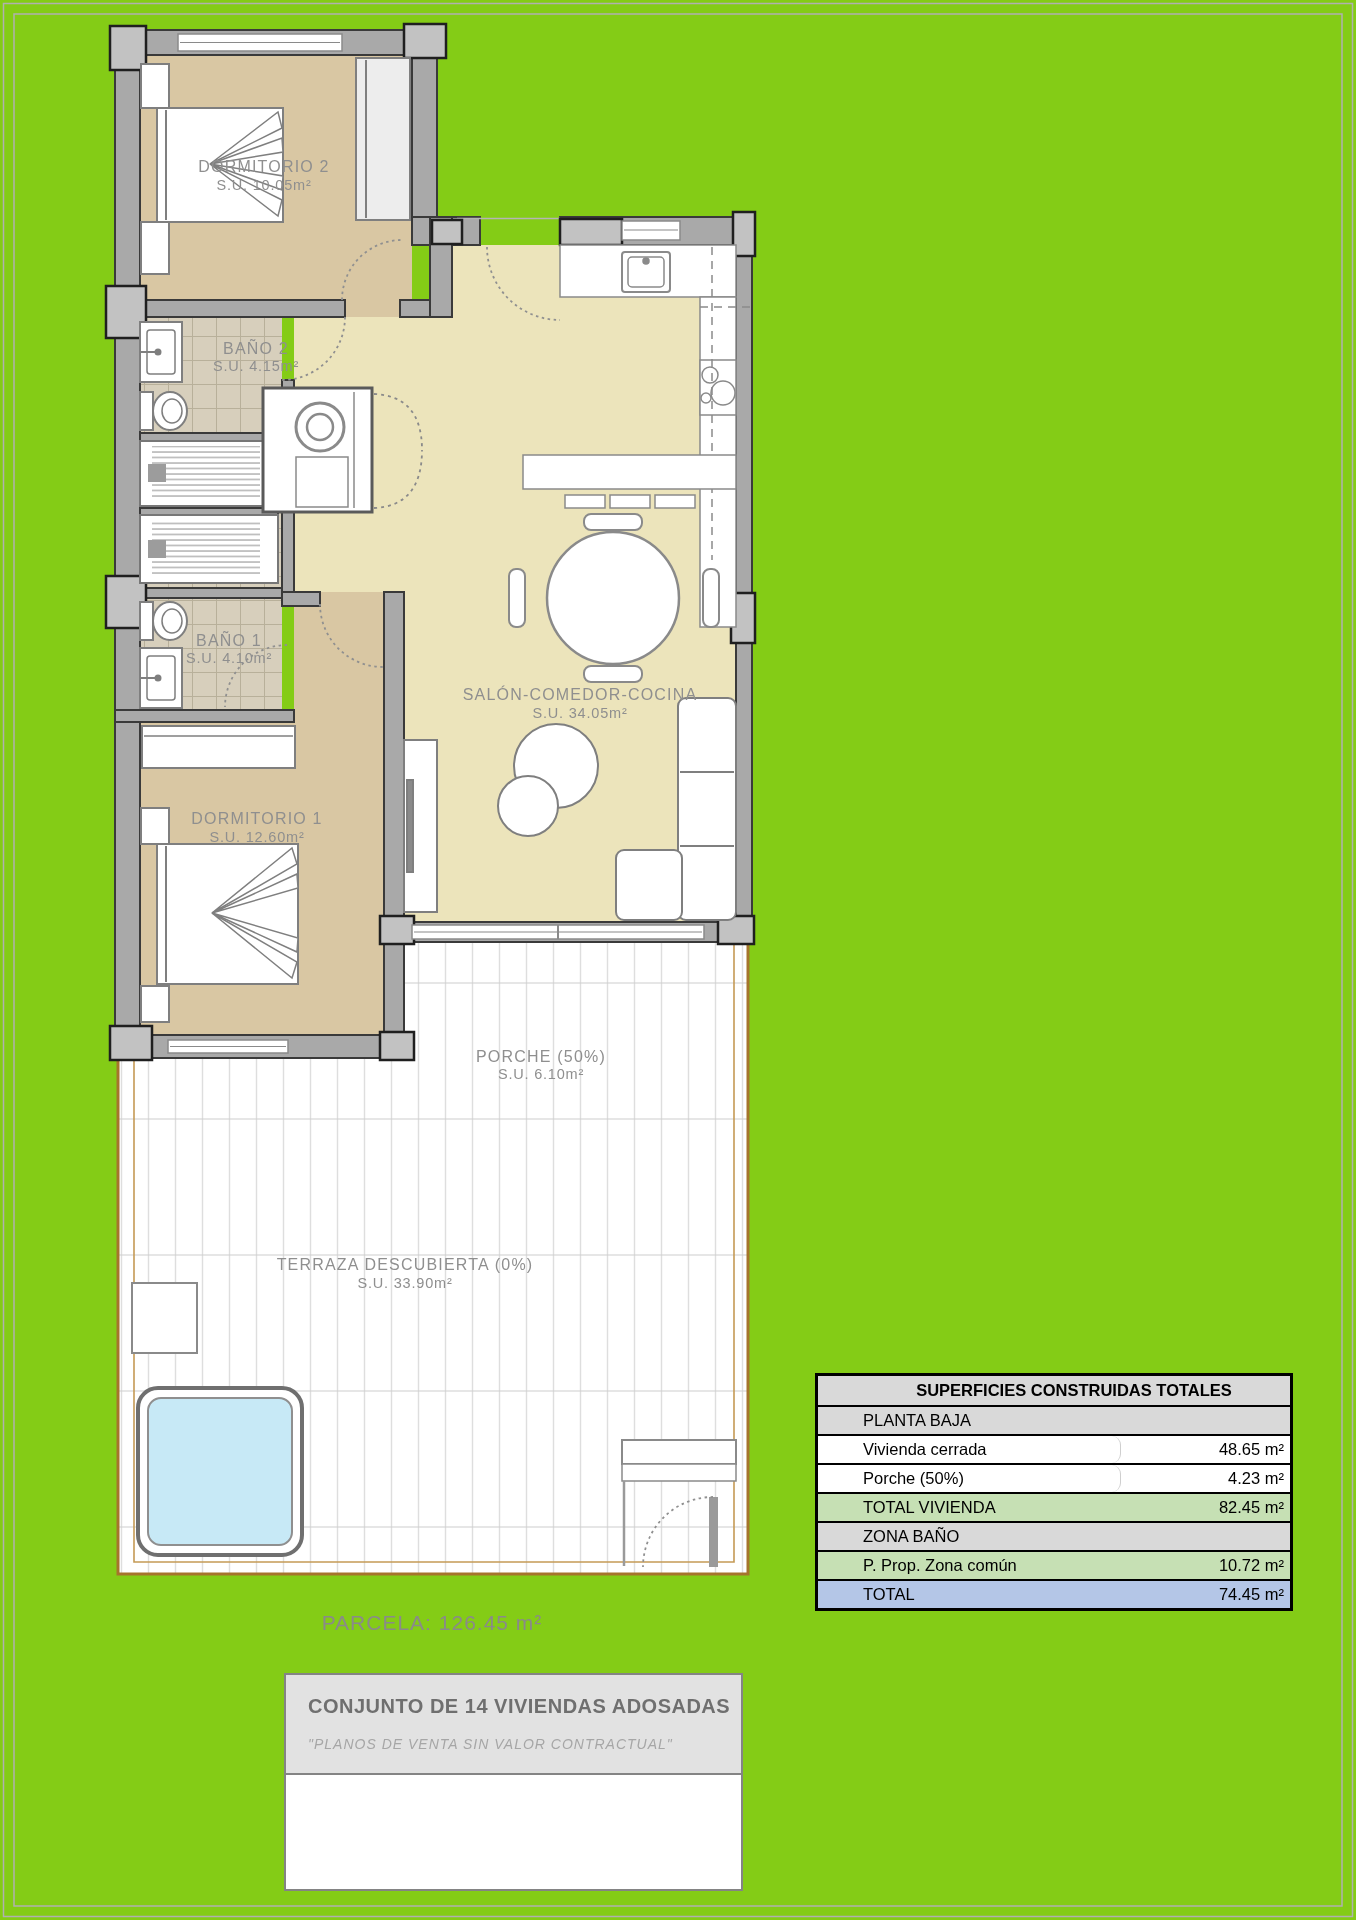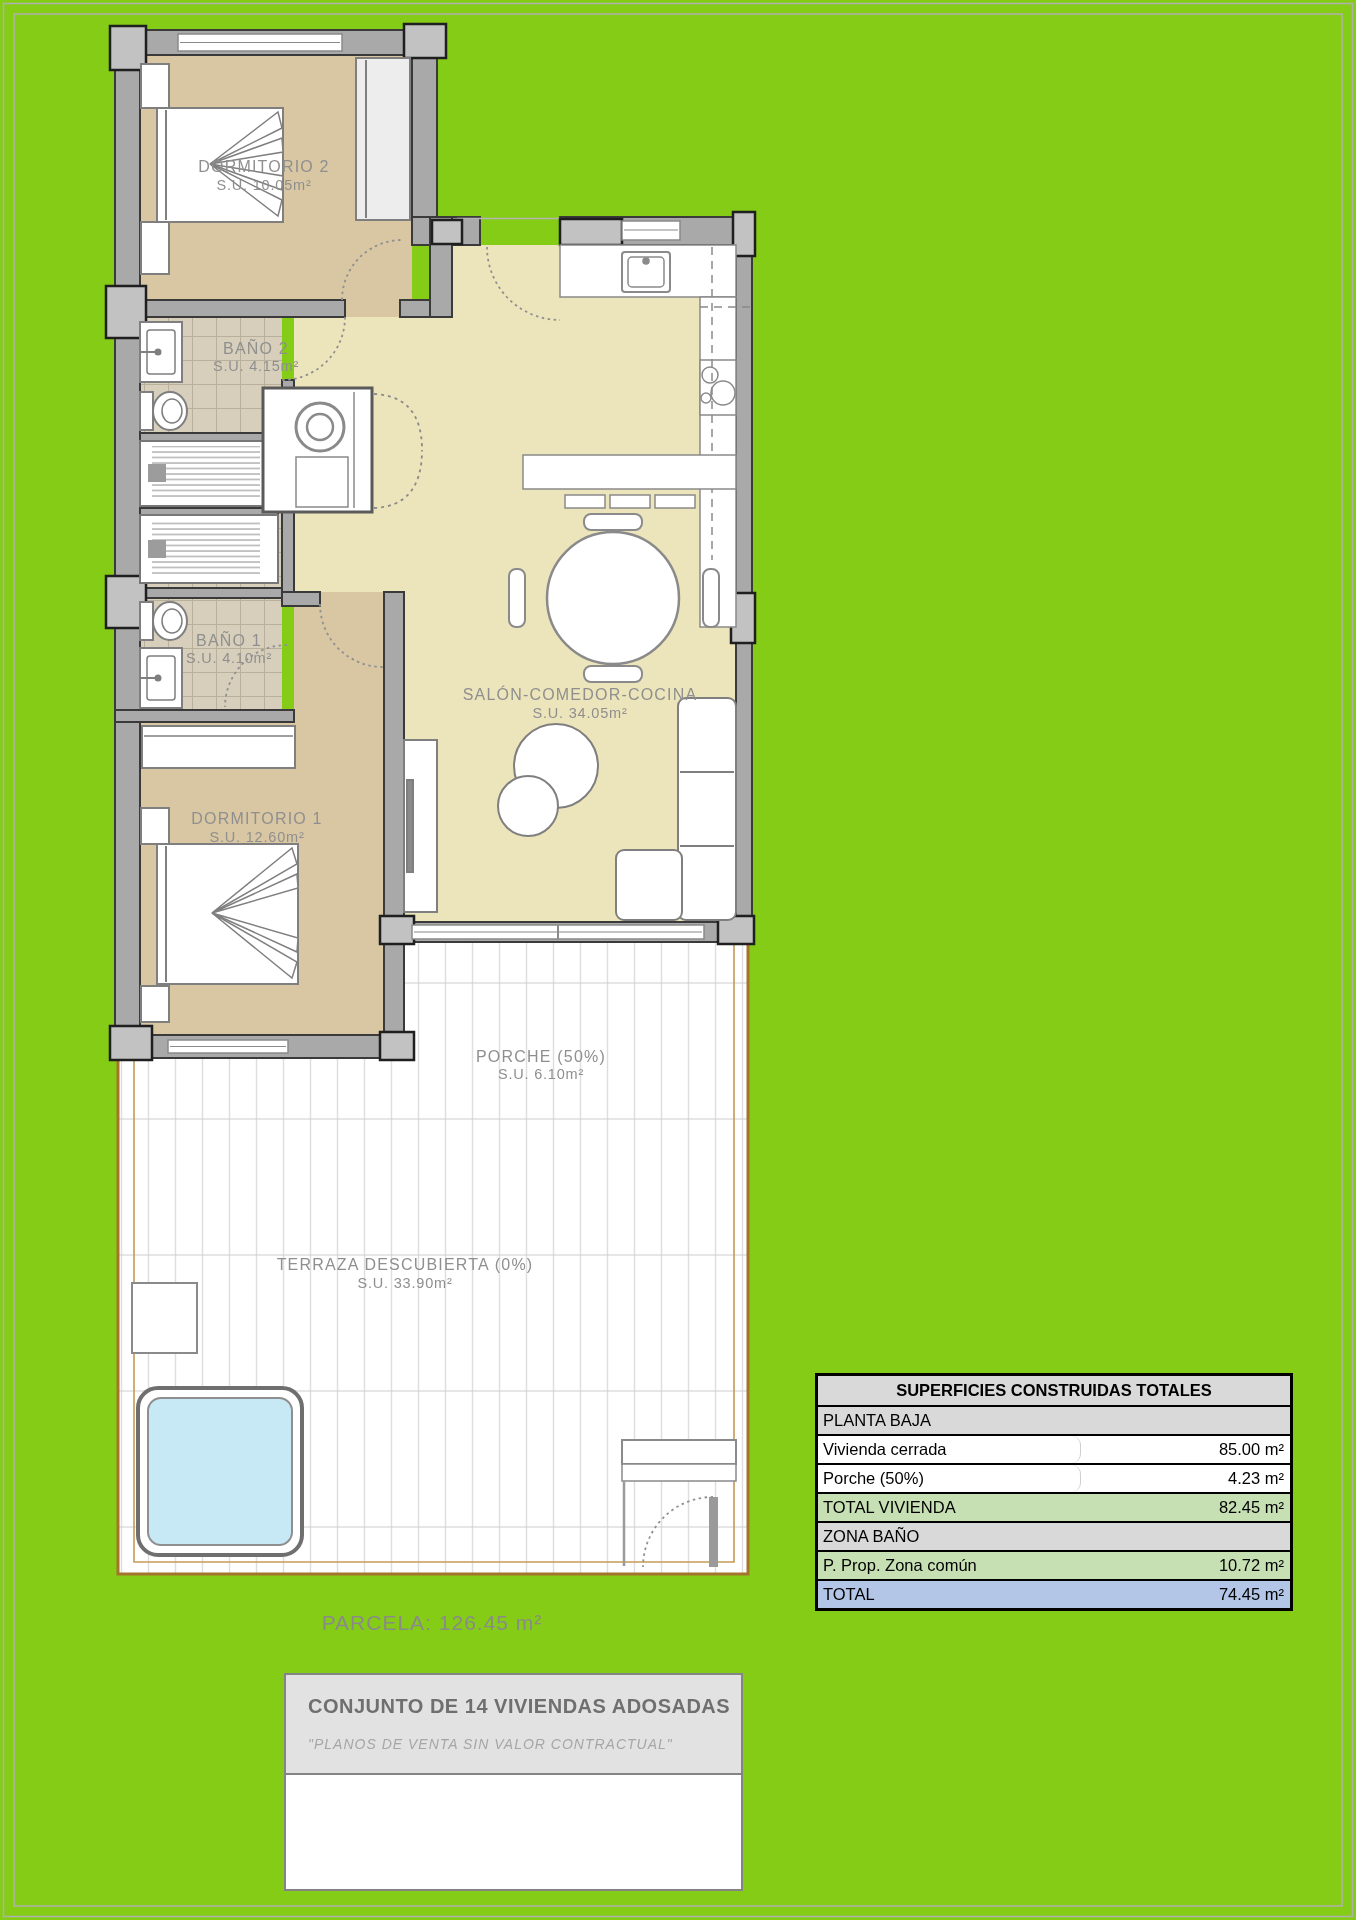--- a/index.html
+++ b/index.html
@@ -7,21 +7,21 @@
         font-family:"Liberation Sans", sans-serif;}
   svg{position:absolute;left:0;top:0;}
   svg text{font-family:"Liberation Sans", sans-serif;fill:#8f8f8f;}
   .room-name{font-size:16px;letter-spacing:1.2px;}
   .room-area{font-size:14.5px;letter-spacing:0.8px;}
   .parcela{font-size:21px;letter-spacing:1px;fill:#8a8a8a;}
 
   
   .sumtable{position:absolute;left:815px;top:1373px;width:472px;background:#fff;
             border:3px solid #000;font-size:16.5px;color:#000;}
-  .trow{display:flex;align-items:center;height:27px;border-top:2.5px solid #000;}
+  .trow{display:flex;align-items:center;height:27px;border-top:2.5px solid #000;padding-left:40px;}
   .trow.first{border-top:none;}
   .trow.header{justify-content:center;height:29px;font-weight:bold;background:#d9d9d9;}
   .trow.section{background:#d9d9d9;justify-content:flex-end;}
   .trow.green{background:#c6e0b4;}
   .trow.blue{background:#b4c6e7;}
   .tlabel{padding-left:5px;white-space:nowrap;}
   .trow.plain .tlabel{width:257px;border-right:1px solid #cfcfcf;align-self:stretch;
                       display:flex;align-items:center;border-radius:9px;}
   .tvalue{margin-left:auto;padding-right:6px;white-space:nowrap;}
 
@@ -288,21 +288,21 @@
 <div class="sumtable">
   <div class="trow header first">
     <span>SUPERFICIES CONSTRUIDAS TOTALES</span>
   </div>
   <div class="trow section">
     <span class="tlabel">PLANTA BAJA</span>
     <span class="tvalue"></span>
   </div>
   <div class="trow plain">
     <span class="tlabel">Vivienda cerrada</span>
-    <span class="tvalue">85.00 m²</span>
+    <span class="tvalue">48.65 m²</span>
   </div>
   <div class="trow plain">
     <span class="tlabel">Porche (50%)</span>
     <span class="tvalue">4.23 m²</span>
   </div>
   <div class="trow green">
     <span class="tlabel">TOTAL VIVIENDA</span>
     <span class="tvalue">82.45 m²</span>
   </div>
   <div class="trow section">

